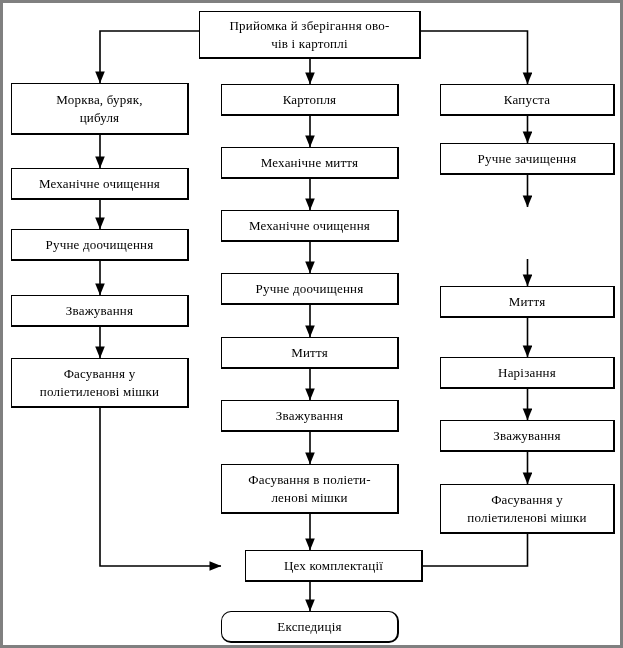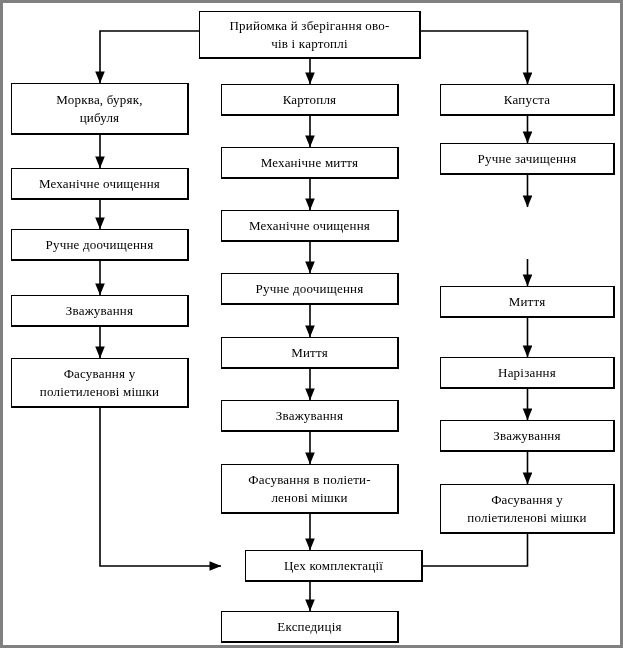--- a/index.html
+++ b/index.html
@@ -144,17 +144,17 @@
       </div>
       <div class="node" style="left: 437px; top: 417px; width: 175px; height: 32px; border-color: rgb(0, 0, 0); background: rgb(255, 255, 255);">
         <span>Зважування</span>
       </div>
       <div class="node" style="left: 437px; top: 481px; width: 175px; height: 50px; border-color: rgb(0, 0, 0); background: rgb(255, 255, 255);">
         <span>Фасування у<br>поліетиленові мішки</span>
       </div>
       <div class="node" style="left: 218px; top: 547px; width: 178px; height: 32px; border-color: rgb(0, 0, 0); background: rgb(255, 255, 255); margin-left: 24px;">
         <span>Цех комплектації</span>
       </div>
-      <div class="node" style="left: 218px; top: 608px; width: 178px; height: 32px; border-color: rgb(0, 0, 0); background: rgb(255, 255, 255);">
+      <div class="node" style="left: 218px; top: 608px; width: 178px; height: 32px; border-color: rgb(0, 0, 0); background: rgb(255, 255, 255); border-radius: 10px;">
         <span>Експедиція</span>
       </div>
     </div>
 </div>
 
 </body></html>

